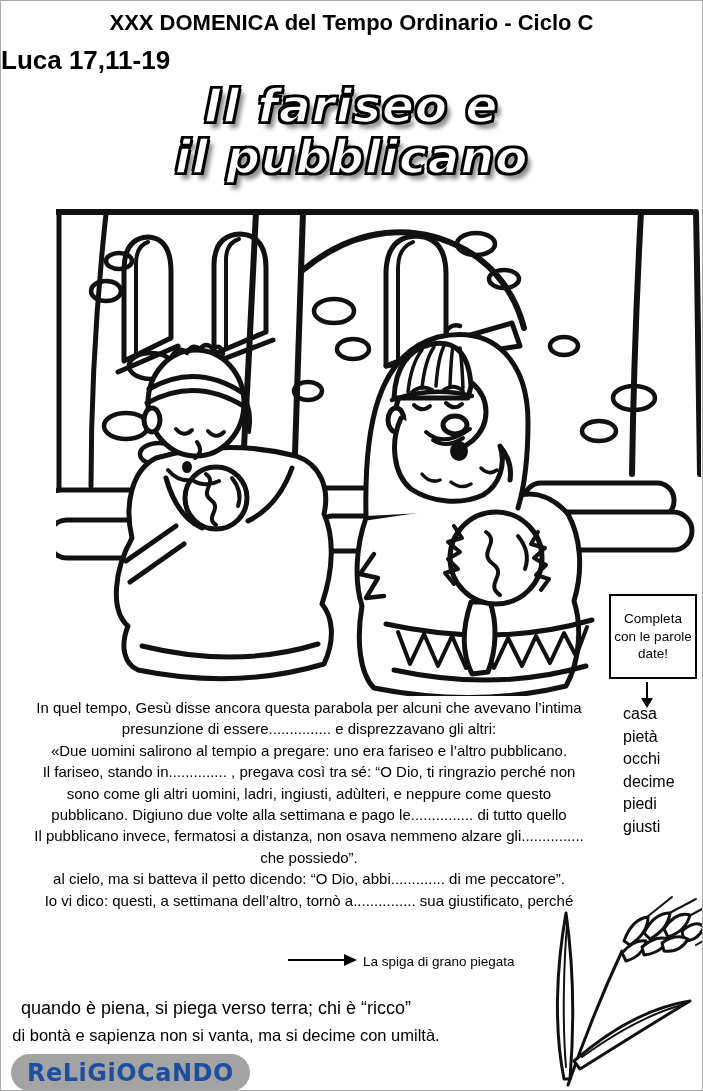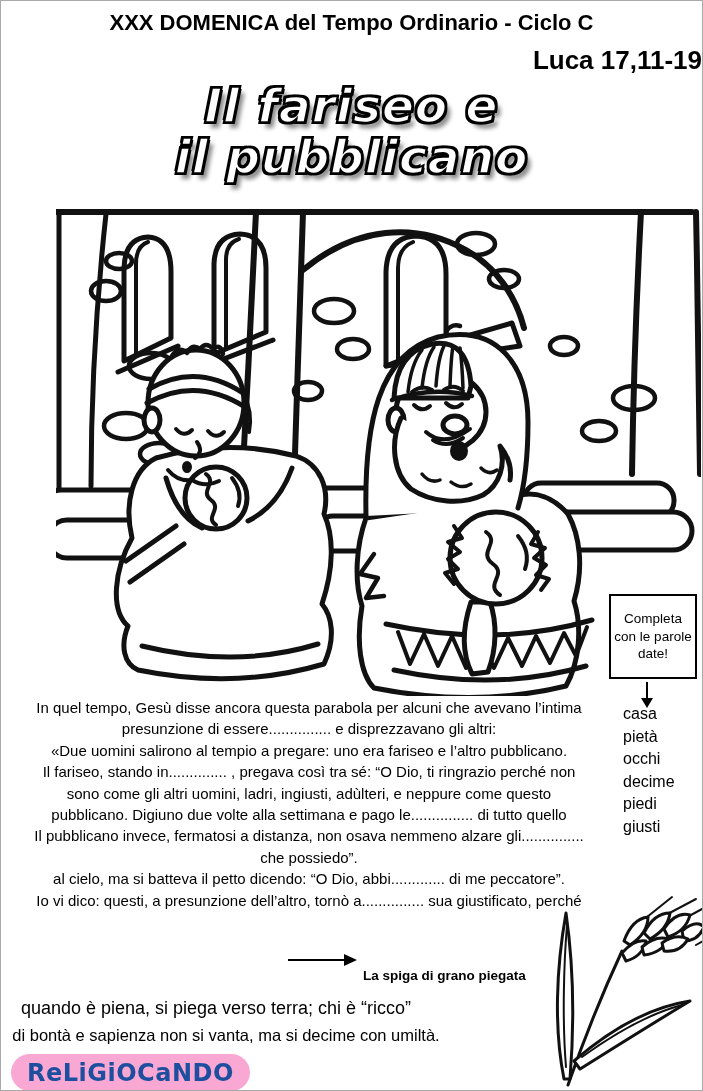--- a/index.html
+++ b/index.html
@@ -3,39 +3,39 @@
 <meta charset="utf-8">
 <style>
   html,body{margin:0;padding:0;background:#fff;}
   .page{
     position:relative;width:703px;height:1091px;background:#fff;
     border:1px solid #a9a9a9;box-sizing:border-box;overflow:hidden;
     font-family:"Liberation Sans",sans-serif;color:#000;
   }
   .abs{position:absolute;}
   .header1{top:9px;left:0;width:100%;text-align:center;font-size:22px;font-weight:bold;letter-spacing:0px;}
-  .header2{top:44px;left:0;width:100%;text-align:right;font-size:26px;font-weight:bold;}
+  .header2{top:44px;left:0;width:100%;text-align:left;font-size:26px;font-weight:bold;}
   .wordart{left:0;width:100%;text-align:center;
     font-family:"DejaVu Sans",sans-serif;font-weight:bold;font-style:italic;
     font-size:47px;line-height:50px;color:#fff;letter-spacing:1px;
     -webkit-text-stroke:1.6px #000;
     text-shadow:-2px -2px 0 #000,2px -2px 0 #000,-2px 2px 0 #000,2px 2px 0 #000,
                 5px 6px 4px rgba(0,0,0,0.45);
   }
   .wordart1{top:80px;}
   .wordart2{top:131px;}
   .scene{left:55px;top:205px;}
   .passage{left:6px;top:696px;width:604px;text-align:center;font-size:15px;line-height:21.4px;}
   .completa-box{left:608px;top:593px;width:88px;border:2px solid #000;box-sizing:border-box;
     text-align:center;font-size:13.5px;line-height:17.5px;padding:14px 2px;}
   .down-arrow{left:636px;top:681px;}
   .word-list{left:622px;top:702px;font-size:16px;line-height:22.5px;text-align:left;}
   .sign-label{left:18px;top:944px;font-size:19.5px;font-weight:bold;}
   .sign-arrow{left:287px;top:952px;}
-  .sign-value{left:362px;top:953px;font-size:13.5px;font-weight:bold;margin-top:14px;}
+  .sign-value{left:362px;top:953px;font-size:13.5px;font-weight:normal;}
   .caption1{left:0px;top:997px;width:430px;text-align:center;font-size:18px;}
   .caption2{left:0px;top:1025px;width:450px;text-align:center;font-size:16.5px;}
   .wheat{left:525px;top:888px;}
   .logo{left:10px;top:1053px;height:37px;padding:0 16px;border-radius:19px;
     display:flex;align-items:center;justify-content:center;}
   .logo-text{font-family:"DejaVu Sans",sans-serif;font-weight:bold;font-size:24px;letter-spacing:0.5px;}
 </style>
 </head>
 <body>
 
@@ -162,21 +162,21 @@
   <div class="abs passage">
     <div>In quel tempo, Gesù disse ancora questa parabola per alcuni che avevano l’intima</div>
     <div>presunzione di essere...............  e disprezzavano gli altri:</div>
     <div>«Due uomini salirono al tempio a pregare: uno era fariseo e l’altro pubblicano.</div>
     <div>Il fariseo, stando in.............. , pregava così tra sé: “O Dio, ti ringrazio perché non</div>
     <div>sono come gli altri uomini, ladri, ingiusti, adùlteri, e neppure come questo</div>
     <div>pubblicano. Digiuno due volte alla settimana e pago le...............  di tutto quello</div>
     <div>Il pubblicano invece, fermatosi a distanza, non osava nemmeno alzare gli...............</div>
     <div>che possiedo”.</div>
     <div>al cielo, ma si batteva il petto dicendo: “O Dio, abbi.............  di me peccatore”.</div>
-    <div>Io vi dico: questi, a presunzione dell’altro, tornò a...............  sua giustificato, perché</div>
+    <div>Io vi dico: questi, a settimana dell’altro, tornò a...............  sua giustificato, perché</div>
   </div>
 
   <div class="abs completa-box">
     <span>Completa con le parole date!</span>
   </div>
   <svg class="abs down-arrow" width="20" height="26" viewBox="0 0 20 26">
     <line x1="10" y1="0" x2="10" y2="18" stroke="#000" stroke-width="2"></line>
     <polygon points="4,16 16,16 10,26" fill="#000"></polygon>
   </svg>
   <div class="abs word-list">
@@ -218,17 +218,17 @@
         <path d="M118,44 Q128,24 144,24 Q142,40 124,50 Z"></path>
         <path d="M138,40 Q150,22 164,26 Q160,42 142,48 Z"></path>
         <path d="M156,42 Q170,30 178,38 Q172,52 158,52 Z"></path>
         <path d="M96,64 Q108,50 120,52 Q116,68 100,72 Z"></path>
         <path d="M116,58 Q130,46 142,50 Q136,64 118,66 Z"></path>
         <path d="M136,54 Q150,44 162,50 Q154,64 138,62 Z"></path>
       </g>
     </g>
   </svg>
 
-  <div class="abs logo" style="background: #f9a8d4;">
+  <div class="abs logo" style="background: #a3a3a3;">
     <span class="logo-text" style="color: rgb(29, 79, 158);">ReLiGiOCaNDO</span>
   </div>
 
 </div>
 
 </body></html>

